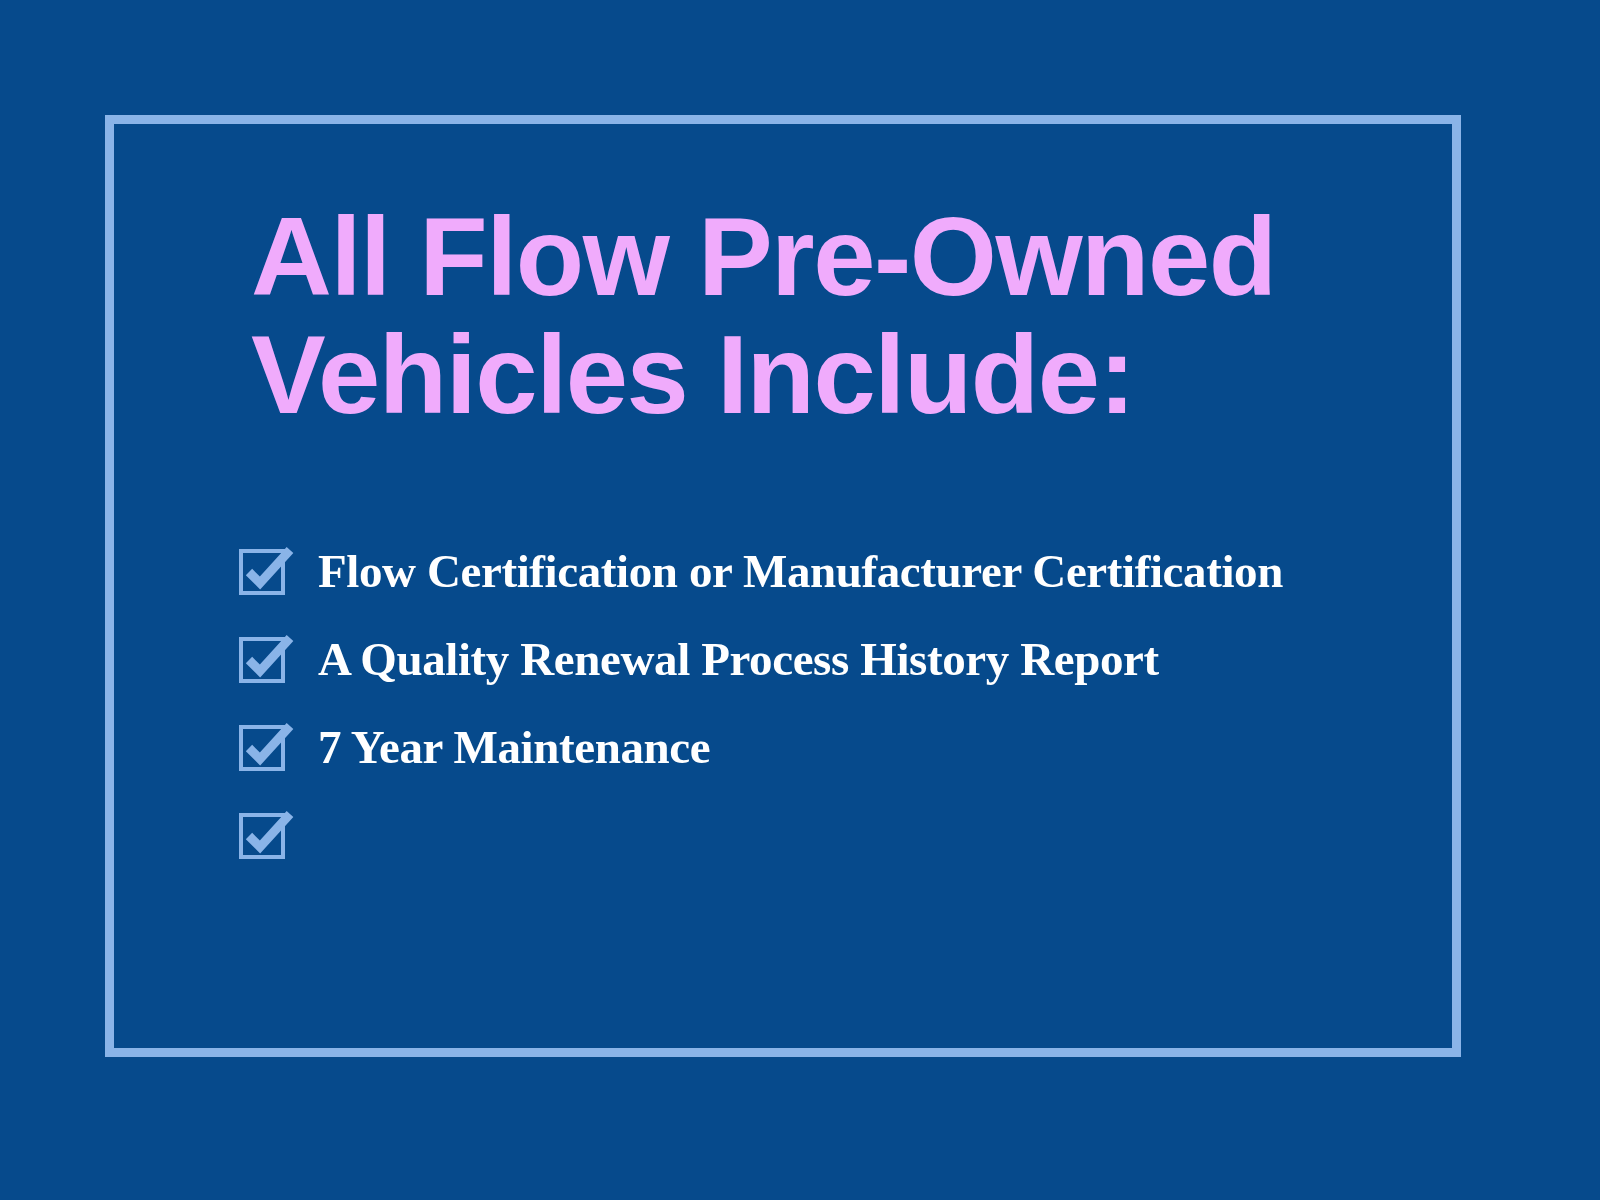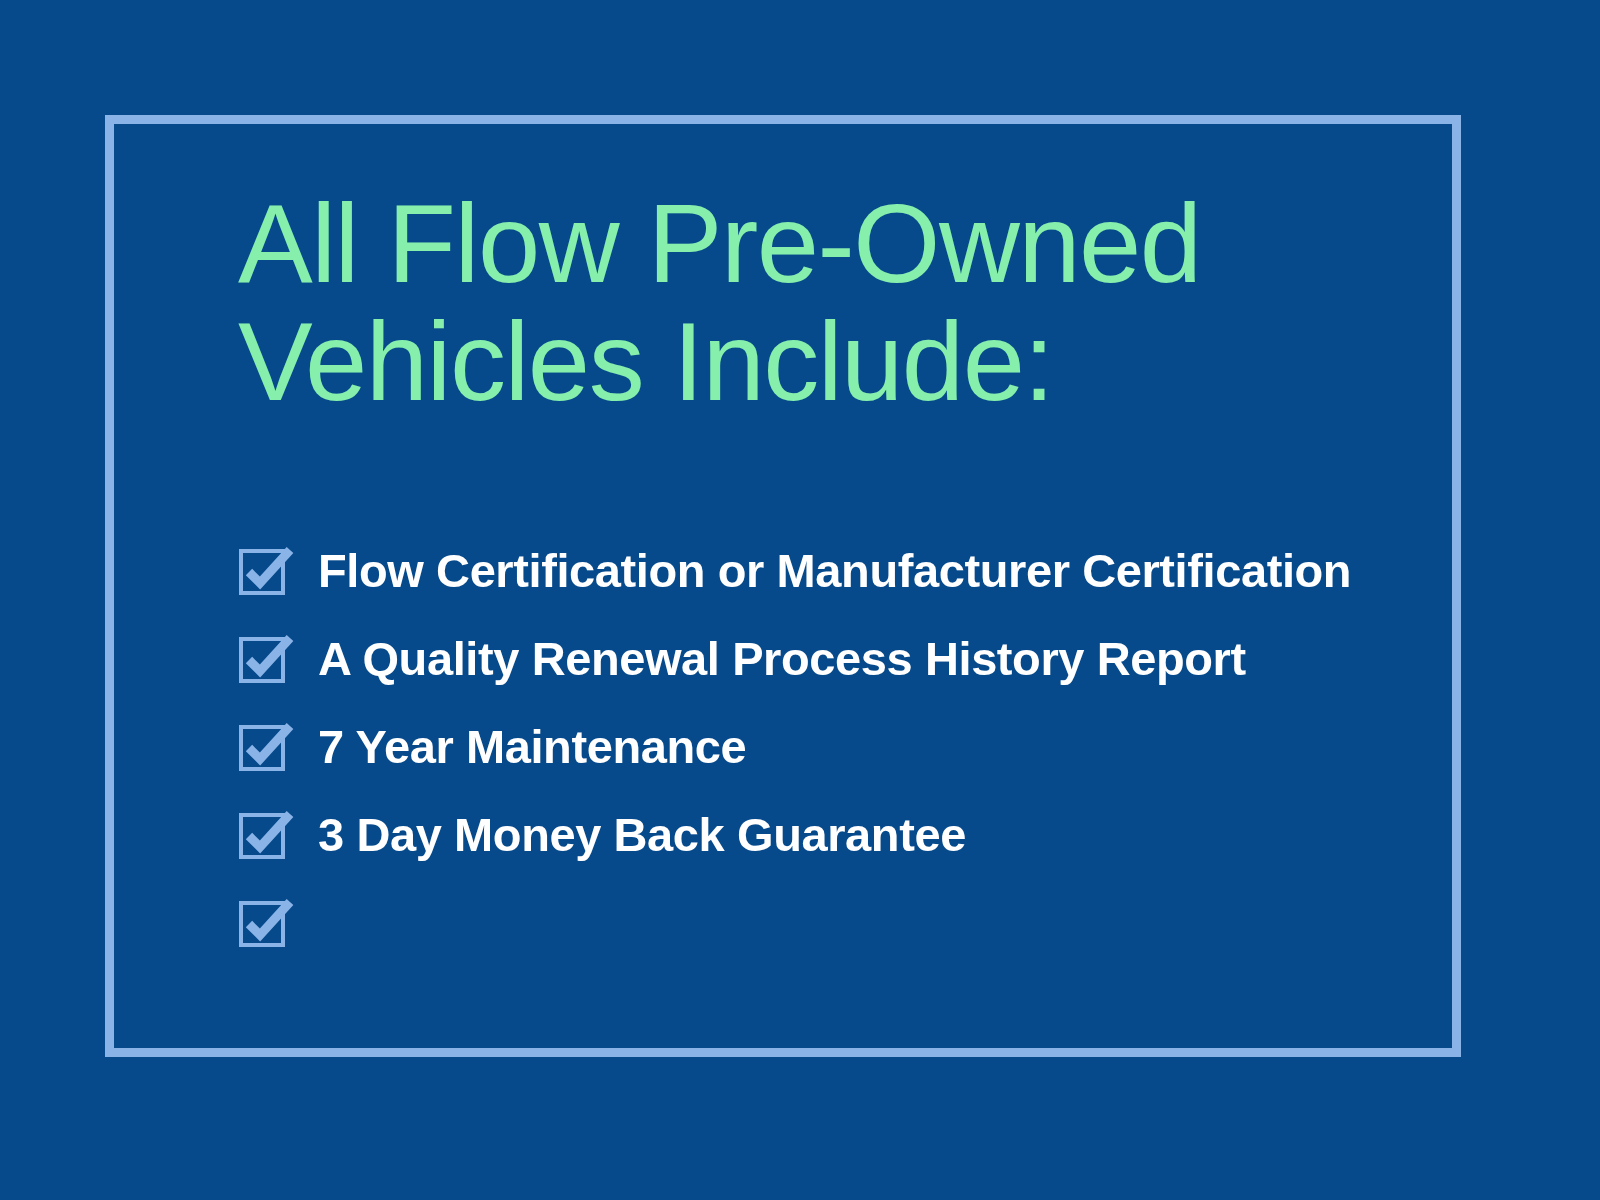--- a/index.html
+++ b/index.html
@@ -37,24 +37,24 @@
   }
 
   .content {
     position: absolute;
     left: 238px;
     top: 185px;
     width: 1200px;
   }
 
   .headline {
-    margin: 0;
-    color: #86efac;
+    margin: 13px;
+    color: #f0abfc;
     font-family: "Liberation Sans", sans-serif;
-    font-weight: 400;
+    font-weight: 700;
     font-size: 112px;
     line-height: 118px;
     letter-spacing: -1.5px;
     white-space: pre-line;
   }
 
   .benefits {
     list-style: none;
     margin: 0;
     padding: 0;
@@ -80,21 +80,21 @@
 
   .checkbox-icon svg {
     position: absolute;
     left: 0;
     top: 0;
     display: block;
   }
 
   .benefit-label {
     color: #ffffff;
-    font-family: Liberation Sans, sans-serif;
+    font-family: Liberation Serif, serif;
     font-weight: 700;
     font-size: 47px;
     line-height: 52px;
     letter-spacing: -0.4px;
     white-space: nowrap;
   }
 </style>
 </head>
 <body>
 
@@ -132,29 +132,20 @@
     <li class="benefit-row">
       <span class="checkbox-icon">
         <svg width="56" height="50" viewBox="0 0 56 50" xmlns="http://www.w3.org/2000/svg">
           <rect x="3" y="5" width="42" height="42" fill="none" stroke="#8ab4e8" stroke-width="4"></rect>
           <path d="M11 26 L22 37 L52 4" fill="none" stroke="#8ab4e8" stroke-width="9" stroke-linecap="butt" stroke-linejoin="miter"></path>
         </svg>
       </span>
       <span class="benefit-label">7 Year Maintenance</span>
     </li>
 
-    <li class="benefit-row">
-      <span class="checkbox-icon">
-        <svg width="56" height="50" viewBox="0 0 56 50" xmlns="http://www.w3.org/2000/svg">
-          <rect x="3" y="5" width="42" height="42" fill="none" stroke="#8ab4e8" stroke-width="4"></rect>
-          <path d="M11 26 L22 37 L52 4" fill="none" stroke="#8ab4e8" stroke-width="9" stroke-linecap="butt" stroke-linejoin="miter"></path>
-        </svg>
-      </span>
-      <span class="benefit-label">3 Day Money Back Guarantee</span>
-    </li>
 
     <li class="benefit-row">
       <span class="checkbox-icon">
         <svg width="56" height="50" viewBox="0 0 56 50" xmlns="http://www.w3.org/2000/svg">
           <rect x="3" y="5" width="42" height="42" fill="none" stroke="#8ab4e8" stroke-width="4"></rect>
           <path d="M11 26 L22 37 L52 4" fill="none" stroke="#8ab4e8" stroke-width="9" stroke-linecap="butt" stroke-linejoin="miter"></path>
         </svg>
       </span>
     </li>
 

